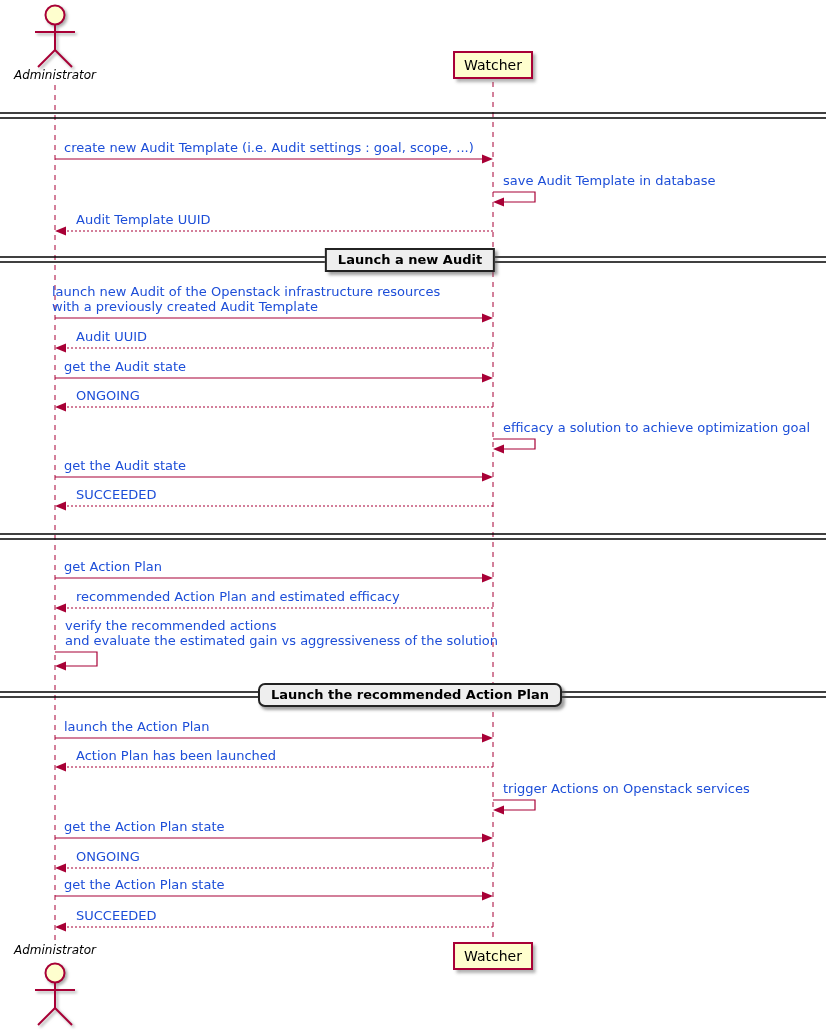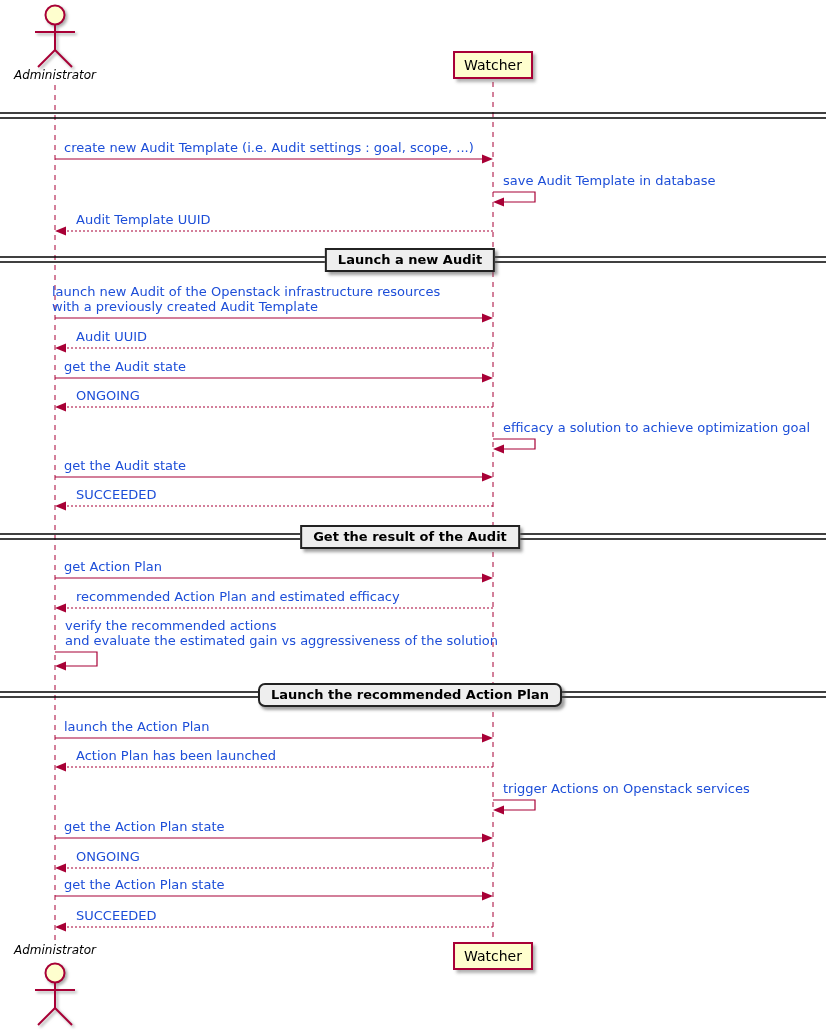--- a/index.html
+++ b/index.html
@@ -136,21 +136,20 @@
       <g class="fig">
         <circle cx="55" cy="973" r="9.5" fill="#FEFECE" stroke="#A80036" stroke-width="2"></circle>
         <line x1="55" y1="982.5" x2="55" y2="1008" stroke="#A80036" stroke-width="2"></line>
         <line x1="35" y1="990" x2="75" y2="990" stroke="#A80036" stroke-width="2"></line>
         <line x1="55" y1="1008" x2="38" y2="1025" stroke="#A80036" stroke-width="2"></line>
         <line x1="55" y1="1008" x2="72" y2="1025" stroke="#A80036" stroke-width="2"></line>
       </g>
     </svg>
   <div id="labels">
       <div class="divider-box" style="left: 410px; top: 248px;">Launch a new Audit</div>
-      <div class="divider-box" style="left: 410px; top: 525px;">Get the result of the Audit</div>
       <div class="divider-box" style="left: 410px; top: 683px; border-radius: 7px;">Launch the recommended Action Plan</div>
       <div class="msg-label" style="left: 64px; top: 140px;">
         <div>create new Audit Template (i.e. Audit settings : goal, scope, ...)</div>
       </div>
       <div class="msg-label" style="left: 503px; top: 173px;">
         <div>save Audit Template in database</div>
       </div>
       <div class="msg-label" style="left: 76px; top: 212px;">
         <div>Audit Template UUID</div>
       </div>

